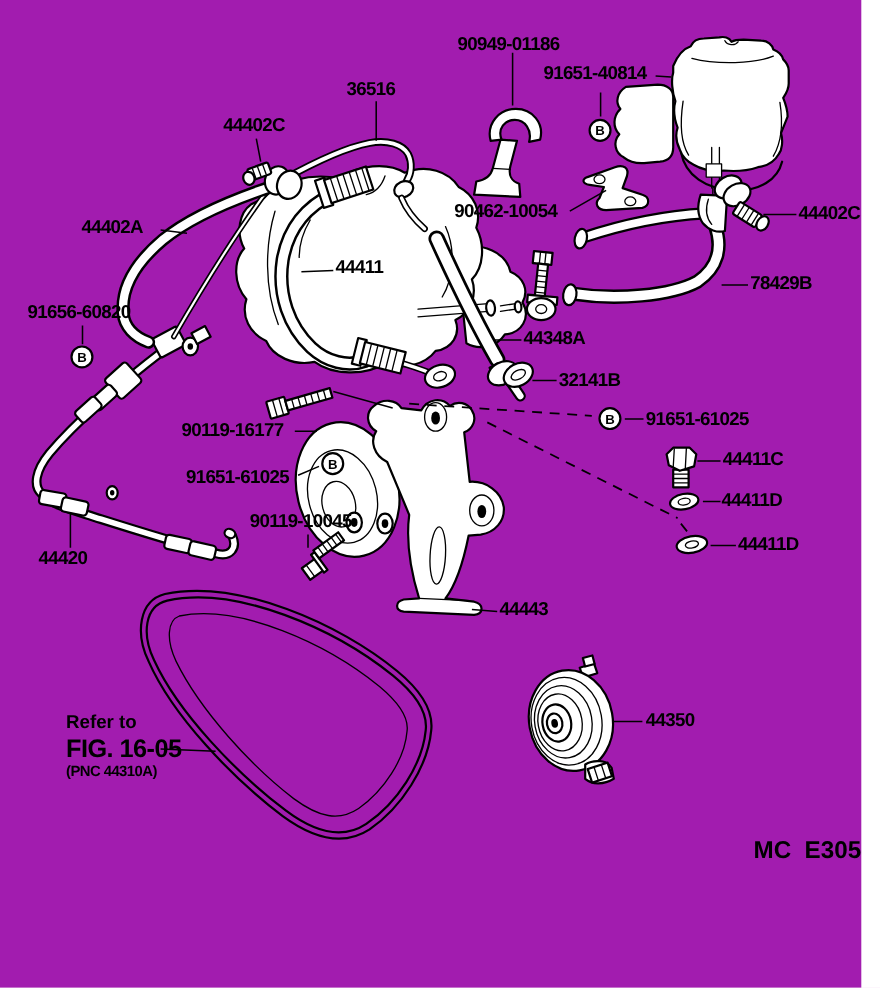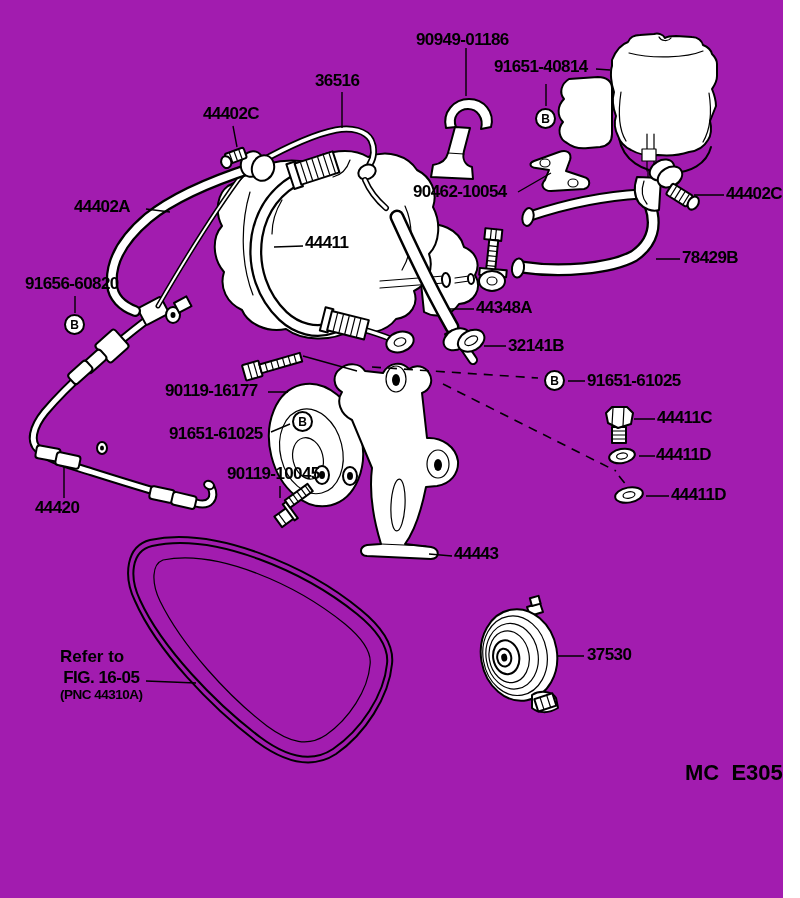--- a/index.html
+++ b/index.html
@@ -6,21 +6,21 @@
   .stage{position:relative;width:783px;height:898px;background:#a21caf;overflow:hidden;
          font-family:"Liberation Sans",sans-serif;color:#000;}
   .stage svg{position:absolute;left:0;top:0;}
   .callout{position:absolute;font-weight:bold;font-size:17px;letter-spacing:-0.6px;
            line-height:1;white-space:pre;}
   .bmark{position:absolute;width:21px;height:21px;border:2.5px solid #000;border-radius:50%;
          box-sizing:border-box;display:flex;align-items:center;justify-content:center;
          font-weight:bold;font-size:12px;line-height:1;background:#fff;}
   .figref{position:absolute;left:46px;top:648px;font-weight:bold;line-height:1;margin-left:14px;}
   .figref .l1{font-size:17px;}
-  .figref .l2{font-size:17px;margin-top:4px;letter-spacing:-0.5px;text-align:center;}
+  .figref .l2{font-size:23px;margin-top:4px;letter-spacing:-0.5px;text-align:center;}
   .figref .l3{font-size:13.5px;margin-top:2px;letter-spacing:-0.5px;}
   .mc{position:absolute;left:685px;top:760px;font-weight:bold;font-size:22px;white-space:pre;}
   
   .o{fill:none;stroke:#000;stroke-width:2;stroke-linecap:round;stroke-linejoin:round;}
   .t{fill:none;stroke:#000;stroke-width:1.2;stroke-linecap:round;}
   .w{fill:#fff;stroke:#000;stroke-width:2;stroke-linejoin:round;}
   .ho{fill:none;stroke:#000;stroke-linecap:round;}
   .hi{fill:none;stroke:#fff;stroke-linecap:round;}
   .ld{fill:none;stroke:#000;stroke-width:1.4;}
   .dl{fill:none;stroke:#000;stroke-width:1.6;stroke-dasharray:9 7;}
@@ -347,21 +347,21 @@
   <div class="callout" style="left:508px;top:337px">32141B</div>
   <div class="callout" style="left:165px;top:382px">90119-16177</div>
   <div class="callout" style="left:587px;top:372px">91651-61025</div>
   <div class="callout" style="left:657px;top:409px">44411C</div>
   <div class="callout" style="left:656px;top:446px">44411D</div>
   <div class="callout" style="left:671px;top:486px">44411D</div>
   <div class="callout" style="left:169px;top:425px">91651-61025</div>
   <div class="callout" style="left:227px;top:465px">90119-10045</div>
   <div class="callout" style="left:35px;top:499px">44420</div>
   <div class="callout" style="left:454px;top:545px">44443</div>
-  <div class="callout" style="left:587px;top:646px">37530</div>
+  <div class="callout" style="left:587px;top:646px">44350</div>
 
   <div class="bmark" style="left:535px;top:108px">B</div>
   <div class="bmark" style="left:64px;top:314px">B</div>
   <div class="bmark" style="left:544px;top:370px">B</div>
   <div class="bmark" style="left:292px;top:411px">B</div>
 
   <div class="figref">
     <div class="l1">Refer to</div>
     <div class="l2">FIG. 16-05</div>
     <div class="l3">(PNC 44310A)</div>

